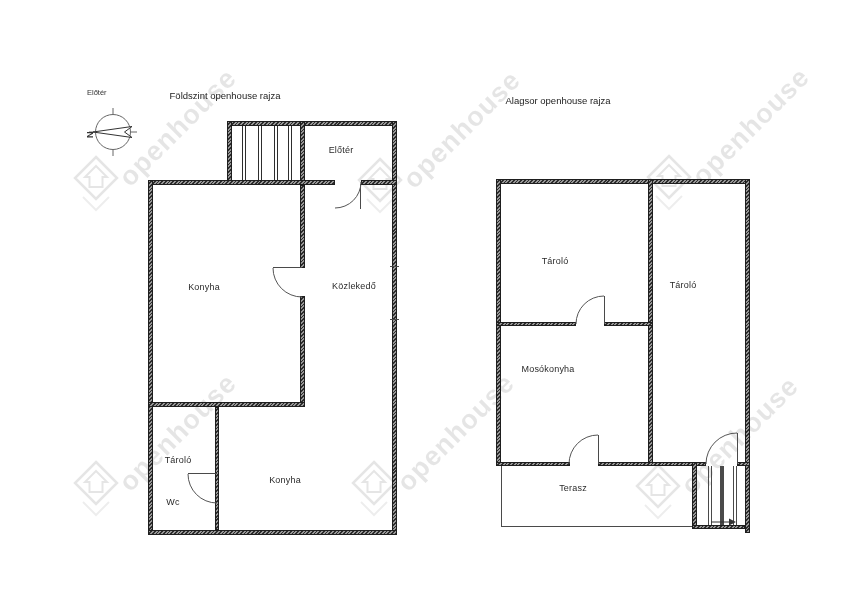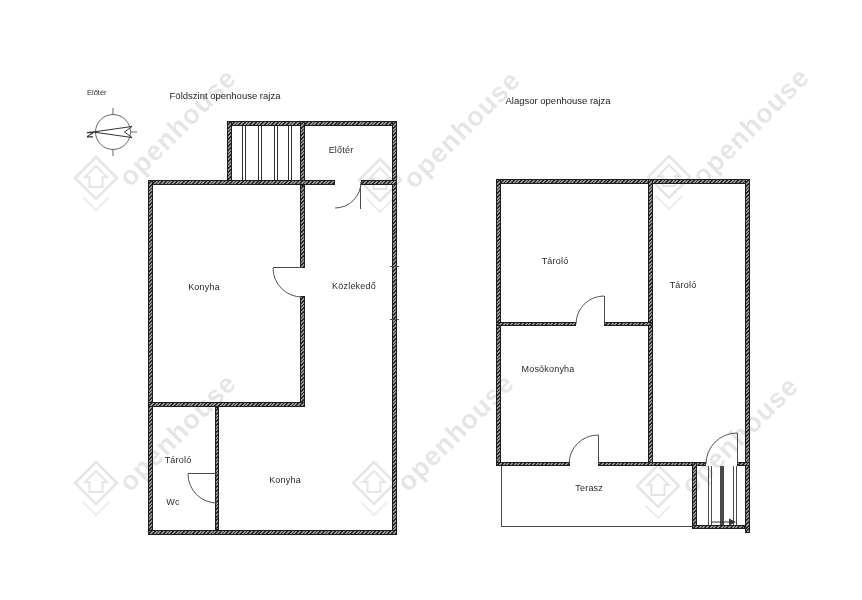--- a/index.html
+++ b/index.html
@@ -159,15 +159,15 @@
 
   <div class="room-label" style="left:311px;top:145px;width:60px;">Előtér</div>
   <div class="room-label" style="left:174px;top:282px;width:60px;">Konyha</div>
   <div class="room-label" style="left:319px;top:281px;width:70px;">Közlekedő</div>
   <div class="room-label" style="left:148px;top:455px;width:60px;">Tároló</div>
   <div class="room-label" style="left:143px;top:497px;width:60px;">Wc</div>
   <div class="room-label" style="left:255px;top:457px;width:60px;margin-top:18px;">Konyha</div>
   <div class="room-label" style="left:525px;top:256px;width:60px;">Tároló</div>
   <div class="room-label" style="left:653px;top:280px;width:60px;">Tároló</div>
   <div class="room-label" style="left:513px;top:364px;width:70px;">Mosókonyha</div>
-  <div class="room-label" style="left:543px;top:483px;width:60px;text-align:right;">Terasz</div>
+  <div class="room-label" style="left:543px;top:483px;width:60px;">Terasz</div>
 
 </div>
 
 </body></html>

